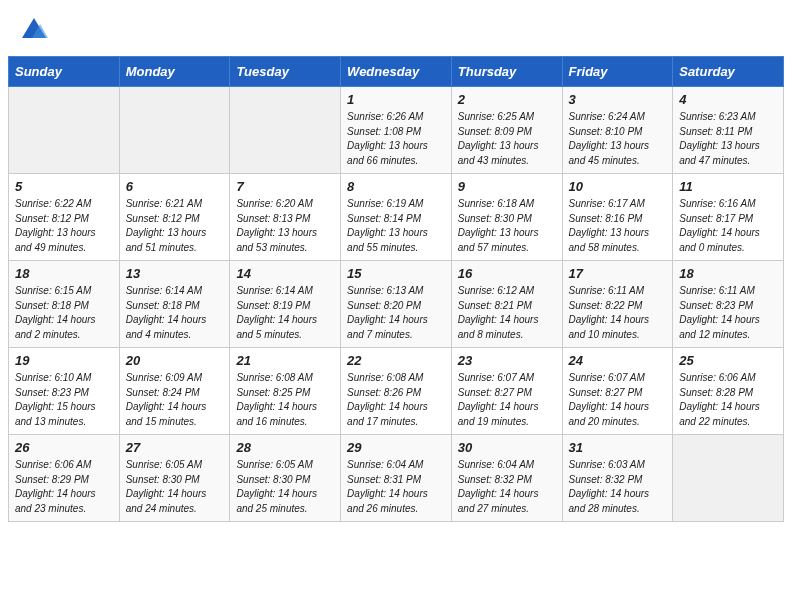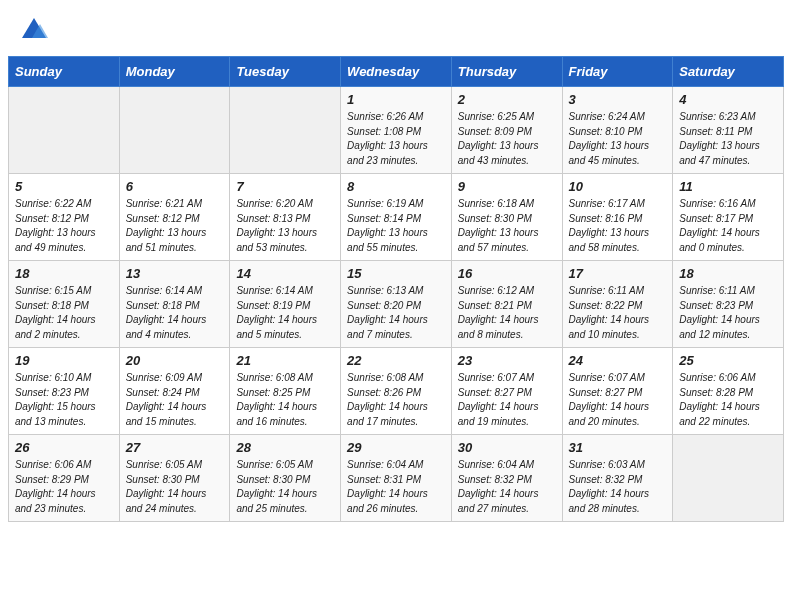--- a/index.html
+++ b/index.html
@@ -127,21 +127,21 @@
         <th>Saturday</th>
       </tr>
   </thead>
   <tbody>
   <tr>
         <td class="empty"></td>
         <td class="empty"></td>
         <td class="empty"></td>
         <td>
           <div class="day-num">1</div>
-          <div class="day-info"><span>Sunrise: 6:26 AM</span><br><span>Sunset: 1:08 PM</span><br><span>Daylight: 13 hours and 23 minutes.</span></div>
+          <div class="day-info"><span>Sunrise: 6:26 AM</span><br><span>Sunset: 1:08 PM</span><br><span>Daylight: 13 hours and 66 minutes.</span></div>
         </td>
         <td>
           <div class="day-num">2</div>
           <div class="day-info"><span>Sunrise: 6:25 AM</span><br><span>Sunset: 8:09 PM</span><br><span>Daylight: 13 hours and 43 minutes.</span></div>
         </td>
         <td>
           <div class="day-num">3</div>
           <div class="day-info"><span>Sunrise: 6:24 AM</span><br><span>Sunset: 8:10 PM</span><br><span>Daylight: 13 hours and 45 minutes.</span></div>
         </td>
         <td>

